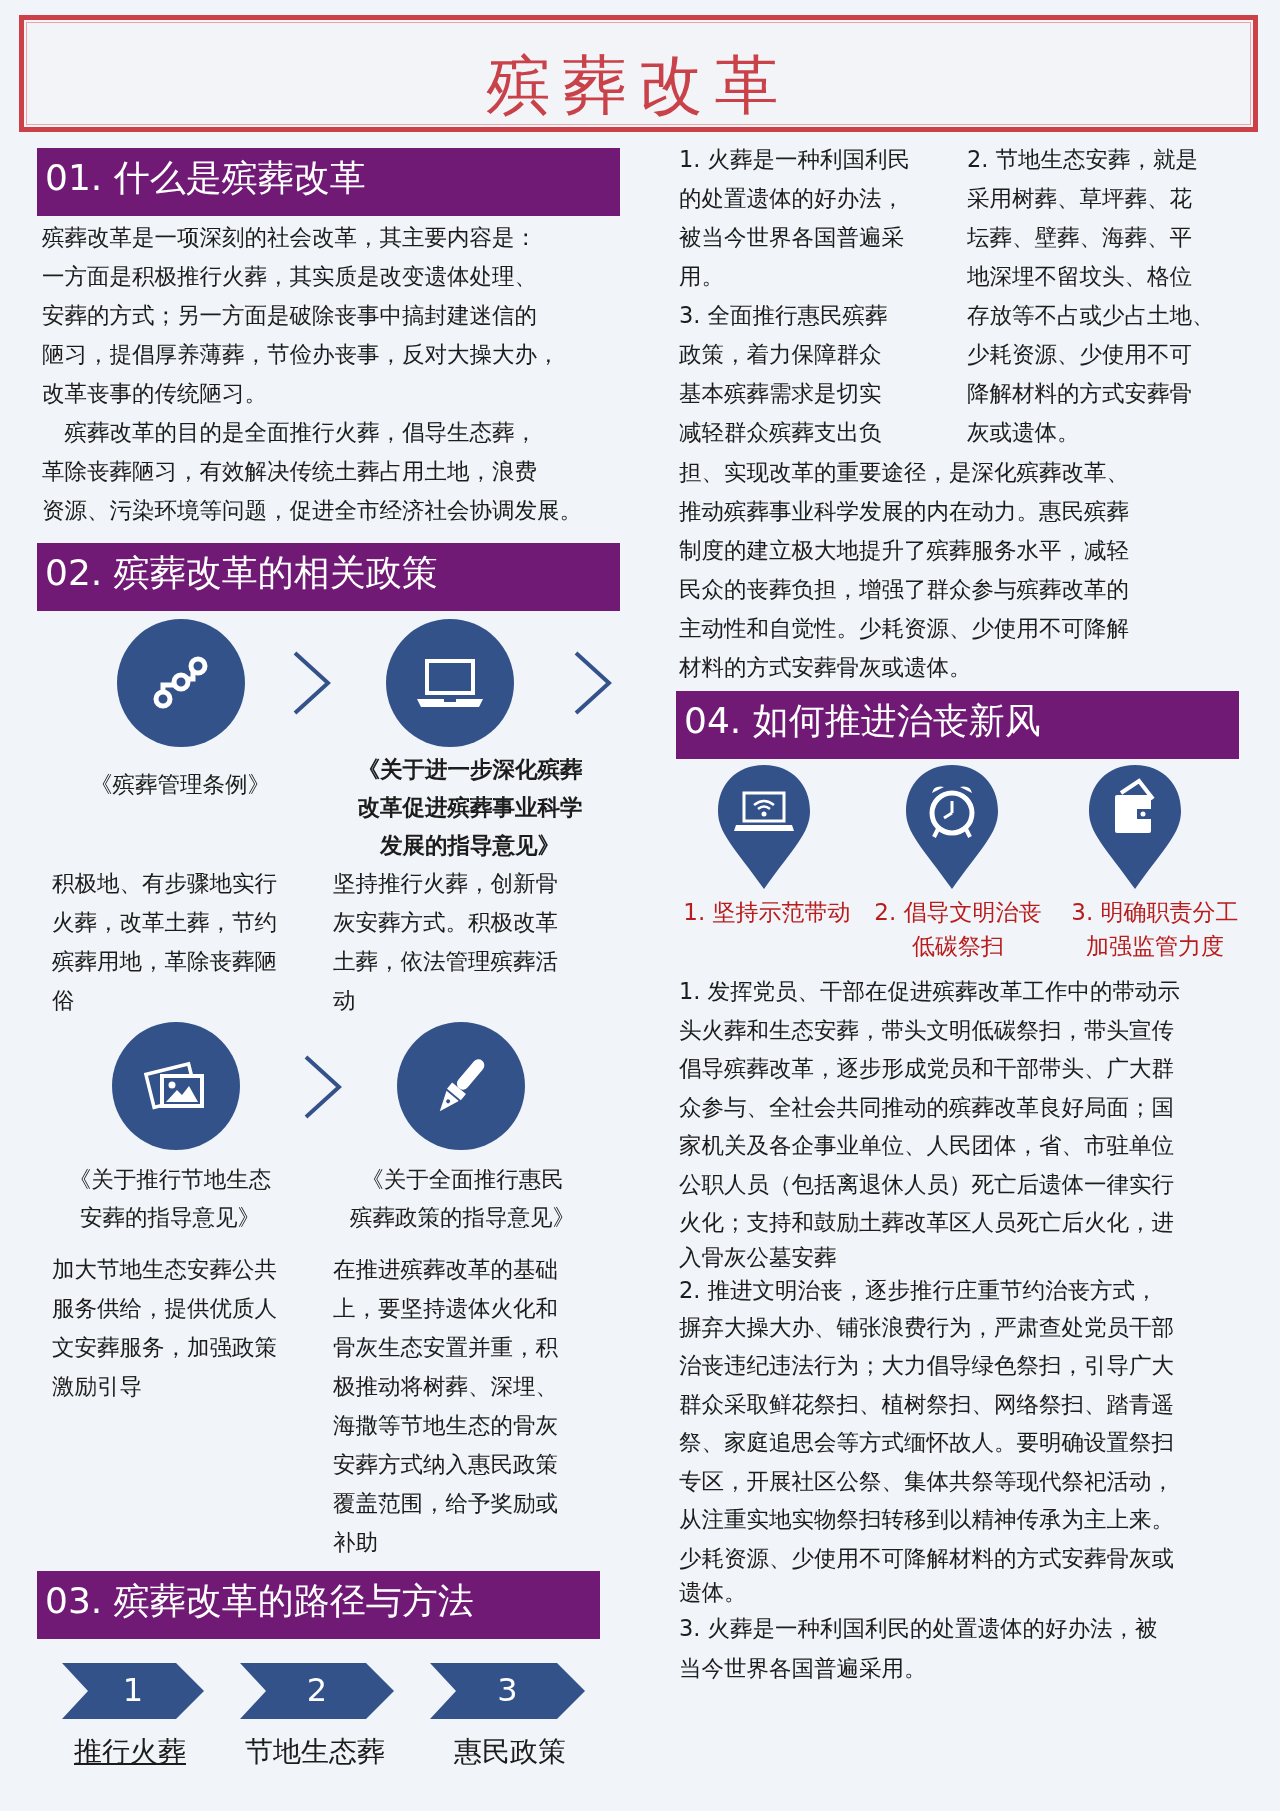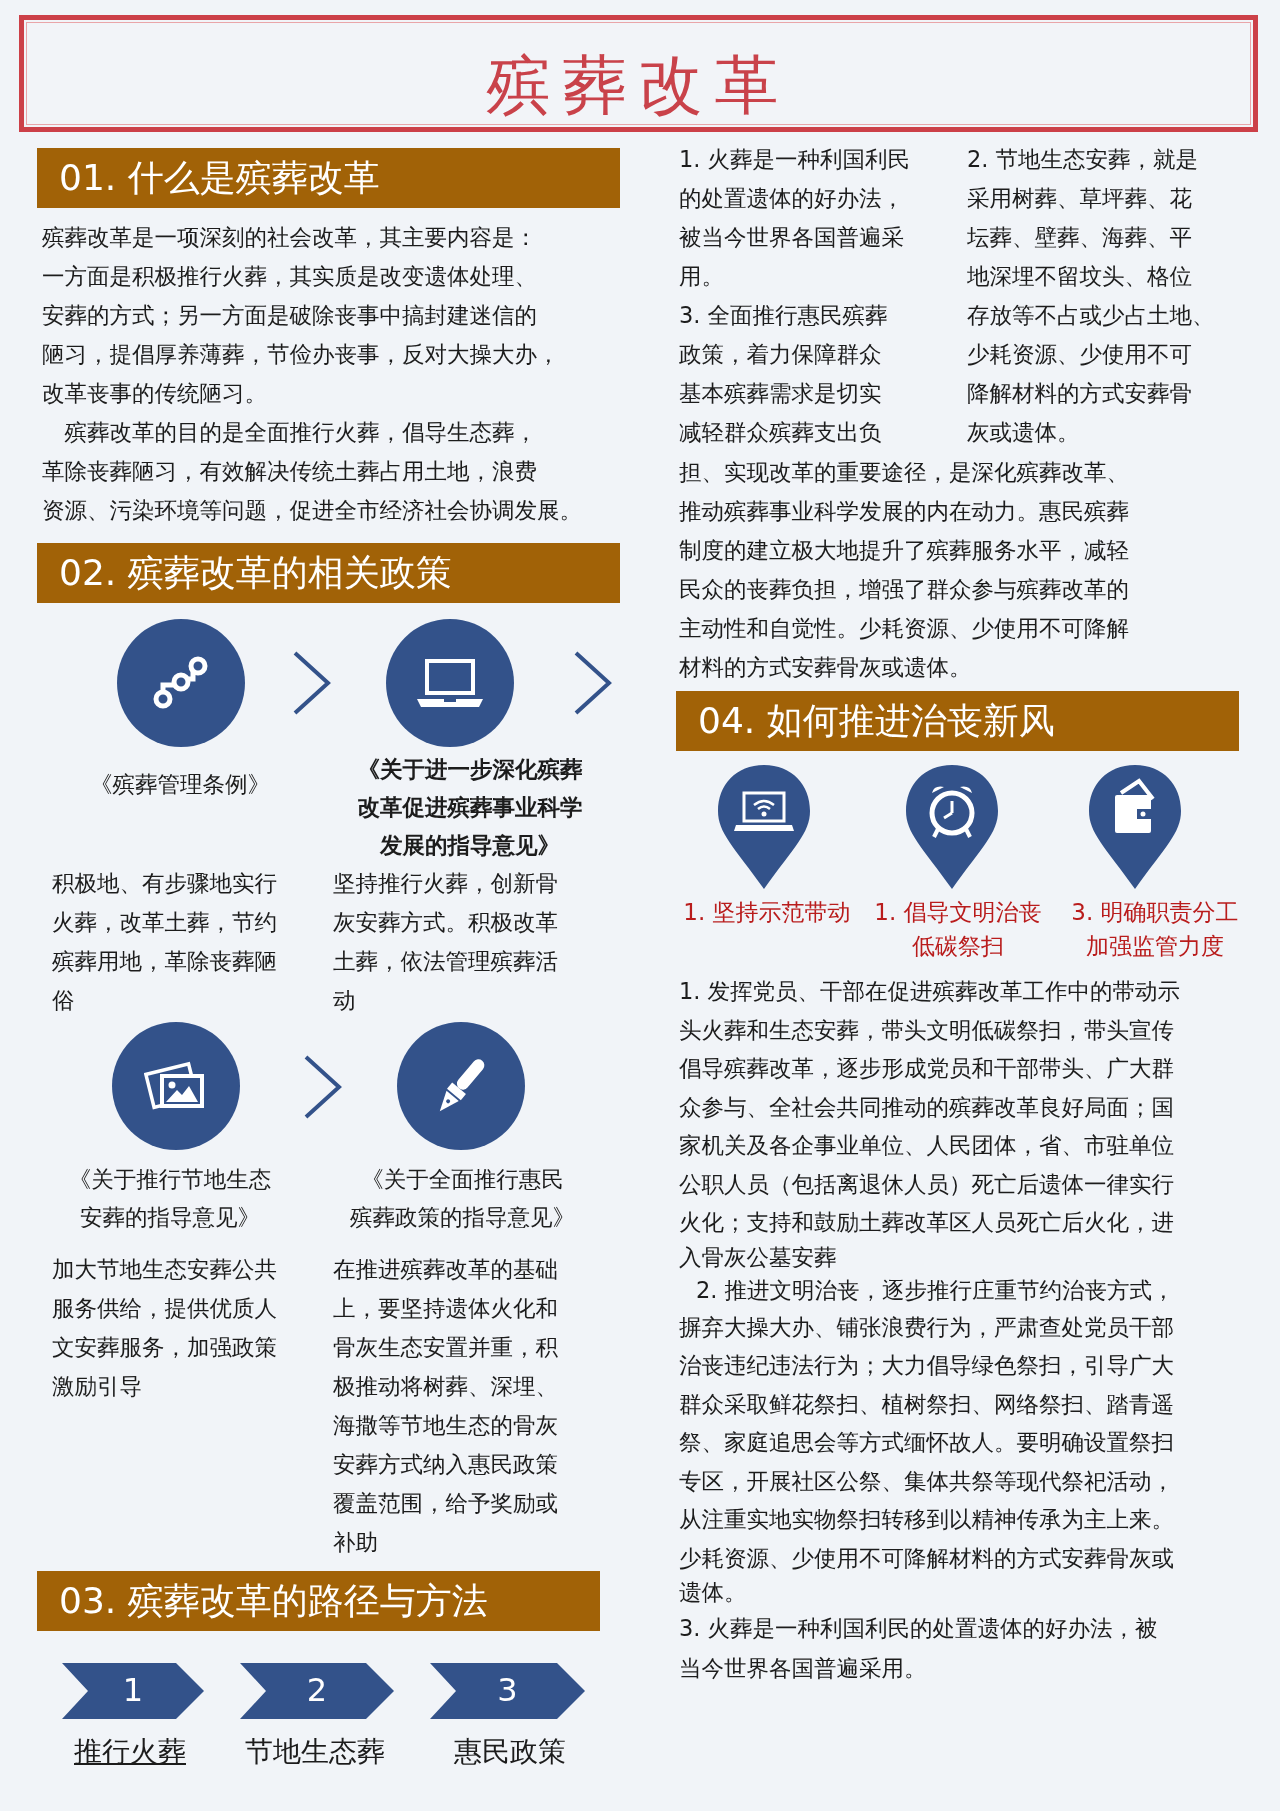--- a/index.html
+++ b/index.html
@@ -13,22 +13,22 @@
   .title-box::before {
     content: ""; position: absolute; left: 2px; top: 2px; right: 2px; bottom: 2px;
     border: 1px solid #e9a5a9;
   }
   .title-text {
     position: absolute; left: 0; right: 0; top: 22px; text-align: center;
     font-size: 64px; color: #c9424a; letter-spacing: 12px; font-weight: normal;
   }
 
   .sec-header {
-    position: absolute; height: 60px; background: #a16207; color: #fff;
-    font-size: 36px; line-height: 60px; padding-left: 22px; white-space: nowrap;
+    position: absolute; height: 68px; background: #701a75; color: #fff;
+    font-size: 36px; line-height: 60px; padding-left: 8px; white-space: nowrap;
   }
 
   .para { position: absolute; font-size: 22.5px; line-height: 39px; color: #1c1c1c; }
   .para p { margin: 0; }
 
   .circle {
     position: absolute; width: 128px; height: 128px; border-radius: 50%;
     background: #33528a; display: flex; align-items: center; justify-content: center;
   }
   .chev { position: absolute; width: 40px; height: 64px; }
@@ -242,38 +242,38 @@
     <rect x="30" y="32" width="36" height="38" rx="2" fill="#fff"></rect>
     <rect x="52" y="46" width="14" height="10" fill="#33528a"></rect>
     <circle cx="58" cy="51" r="2.5" fill="#fff"></circle>
   </g>
 </svg>
 
 <div class="pin-label" style="left:672px; top:895px; width:190px;">
   <div>1. 坚持示范带动</div>
 </div>
 <div class="pin-label" style="left:863px; top:895px; width:190px;">
-  <div>1. 倡导文明治丧</div>
+  <div>2. 倡导文明治丧</div>
   <div>低碳祭扫</div>
 </div>
 <div class="pin-label" style="left:1055px; top:895px; width:200px;">
   <div>3. 明确职责分工</div>
   <div>加强监管力度</div>
 </div>
 
 <div class="para" style="left:679px; top:972px; width:590px; line-height:38.5px;">
   <p>1. 发挥党员、干部在促进殡葬改革工作中的带动示</p>
   <p>头火葬和生态安葬，带头文明低碳祭扫，带头宣传</p>
   <p>倡导殡葬改革，逐步形成党员和干部带头、广大群</p>
   <p>众参与、全社会共同推动的殡葬改革良好局面；国</p>
   <p>家机关及各企事业单位、人民团体，省、市驻单位</p>
   <p>公职人员（包括离退休人员）死亡后遗体一律实行</p>
   <p>火化；支持和鼓励土葬改革区人员死亡后火化，进</p>
   <p style="line-height:30px;">入骨灰公墓安葬</p>
-  <p style="line-height:36px;margin-left:17px;">2. 推进文明治丧，逐步推行庄重节约治丧方式，</p>
+  <p style="line-height:36px;">2. 推进文明治丧，逐步推行庄重节约治丧方式，</p>
   <p>摒弃大操大办、铺张浪费行为，严肃查处党员干部</p>
   <p>治丧违纪违法行为；大力倡导绿色祭扫，引导广大</p>
   <p>群众采取鲜花祭扫、植树祭扫、网络祭扫、踏青遥</p>
   <p>祭、家庭追思会等方式缅怀故人。要明确设置祭扫</p>
   <p>专区，开展社区公祭、集体共祭等现代祭祀活动，</p>
   <p>从注重实地实物祭扫转移到以精神传承为主上来。</p>
   <p>少耗资源、少使用不可降解材料的方式安葬骨灰或</p>
   <p style="line-height:30px;">遗体。</p>
   <p style="line-height:42px;">3. 火葬是一种利国利民的处置遗体的好办法，被</p>
   <p>当今世界各国普遍采用。</p>

